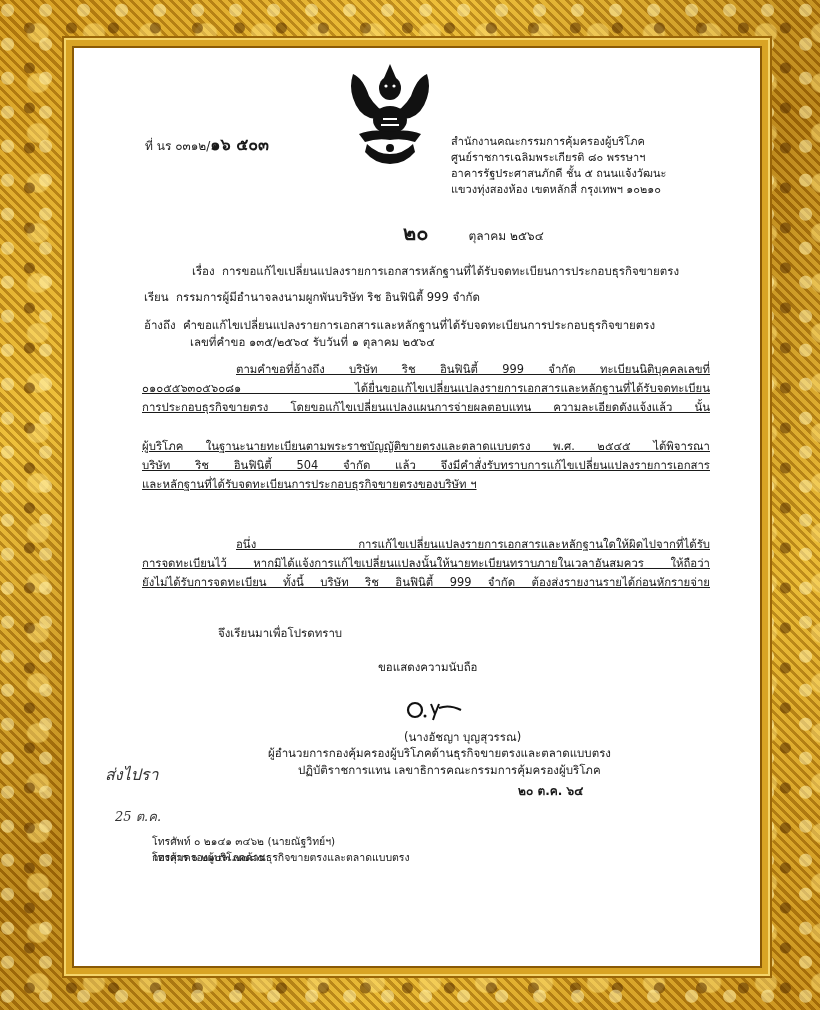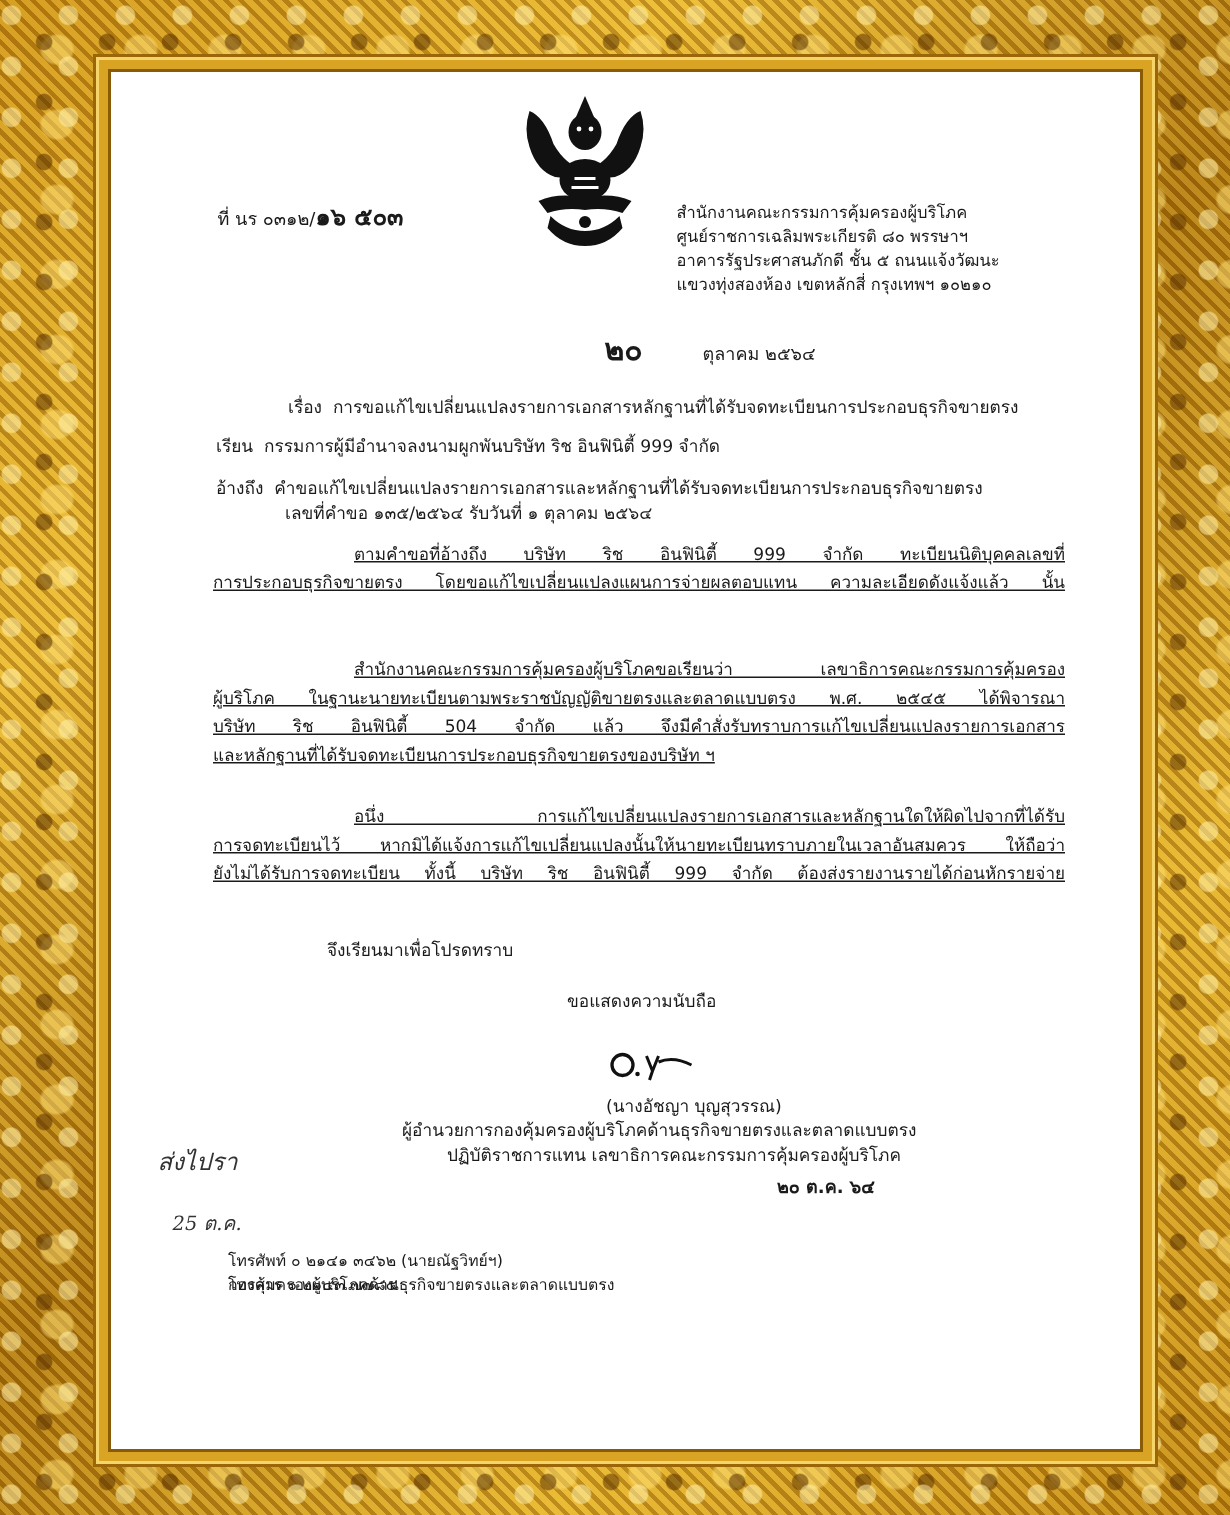--- a/index.html
+++ b/index.html
@@ -99,25 +99,25 @@
 <div class="t to">
   <span>เรียน</span>&nbsp;&nbsp;<span>กรรมการผู้มีอำนาจลงนามผูกพันบริษัท ริช อินฟินิตี้ 999 จำกัด</span>
 </div>
 <div class="t ref">
   <span>อ้างถึง</span>&nbsp;&nbsp;<span>คำขอแก้ไขเปลี่ยนแปลงรายการเอกสารและหลักฐานที่ได้รับจดทะเบียนการประกอบธุรกิจขายตรง</span>
 </div>
 <div class="t ref2">เลขที่คำขอ ๑๓๕/๒๕๖๔ รับวันที่ ๑ ตุลาคม ๒๕๖๔</div>
 
 <div class="para p1">
   <span class="line" style="padding-left:94px">ตามคำขอที่อ้างถึง บริษัท ริช อินฟินิตี้ 999 จำกัด ทะเบียนนิติบุคคลเลขที่</span>
+  <span class="line">๐๑๐๕๕๖๓๐๕๖๐๘๑ ได้ยื่นขอแก้ไขเปลี่ยนแปลงรายการเอกสารและหลักฐานที่ได้รับจดทะเบียน</span>
   <span class="line">การประกอบธุรกิจขายตรง โดยขอแก้ไขเปลี่ยนแปลงแผนการจ่ายผลตอบแทน ความละเอียดดังแจ้งแล้ว นั้น</span>
 </div>
 
 <div class="para p2">
-  <span class="line" style="padding-left:94px">สำนักงานคณะกรรมการคุ้มครองผู้บริโภคขอเรียนว่า เลขาธิการคณะกรรมการคุ้มครอง</span>
   <span class="line">ผู้บริโภค ในฐานะนายทะเบียนตามพระราชบัญญัติขายตรงและตลาดแบบตรง พ.ศ. ๒๕๔๕ ได้พิจารณา</span>
   <span class="line">บริษัท ริช อินฟินิตี้ 504 จำกัด แล้ว จึงมีคำสั่งรับทราบการแก้ไขเปลี่ยนแปลงรายการเอกสาร</span>
   <span class="line last">และหลักฐานที่ได้รับจดทะเบียนการประกอบธุรกิจขายตรงของบริษัท ฯ</span>
 </div>
 
 <div class="para p3">
   <span class="line" style="padding-left:94px">อนึ่ง การแก้ไขเปลี่ยนแปลงรายการเอกสารและหลักฐานใดให้ผิดไปจากที่ได้รับ</span>
   <span class="line">การจดทะเบียนไว้ หากมิได้แจ้งการแก้ไขเปลี่ยนแปลงนั้นให้นายทะเบียนทราบภายในเวลาอันสมควร ให้ถือว่า</span>
   <span class="line">ยังไม่ได้รับการจดทะเบียน ทั้งนี้ บริษัท ริช อินฟินิตี้ 999 จำกัด ต้องส่งรายงานรายได้ก่อนหักรายจ่าย</span>
 </div>

